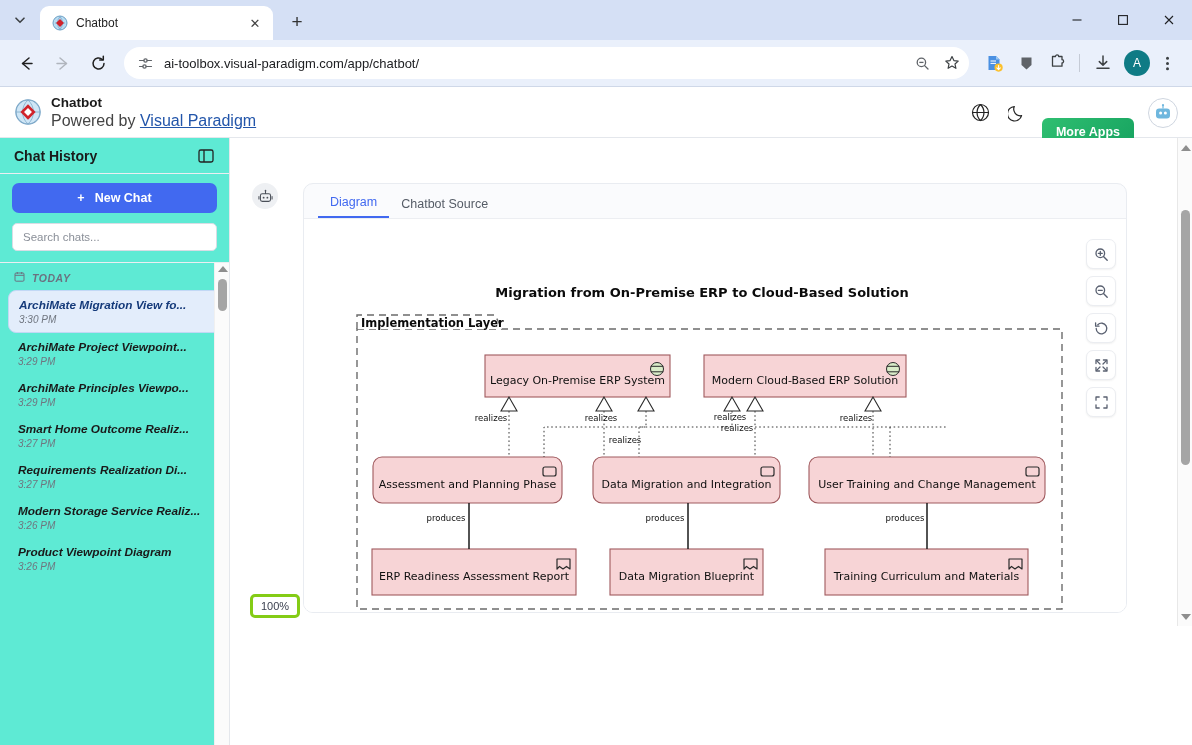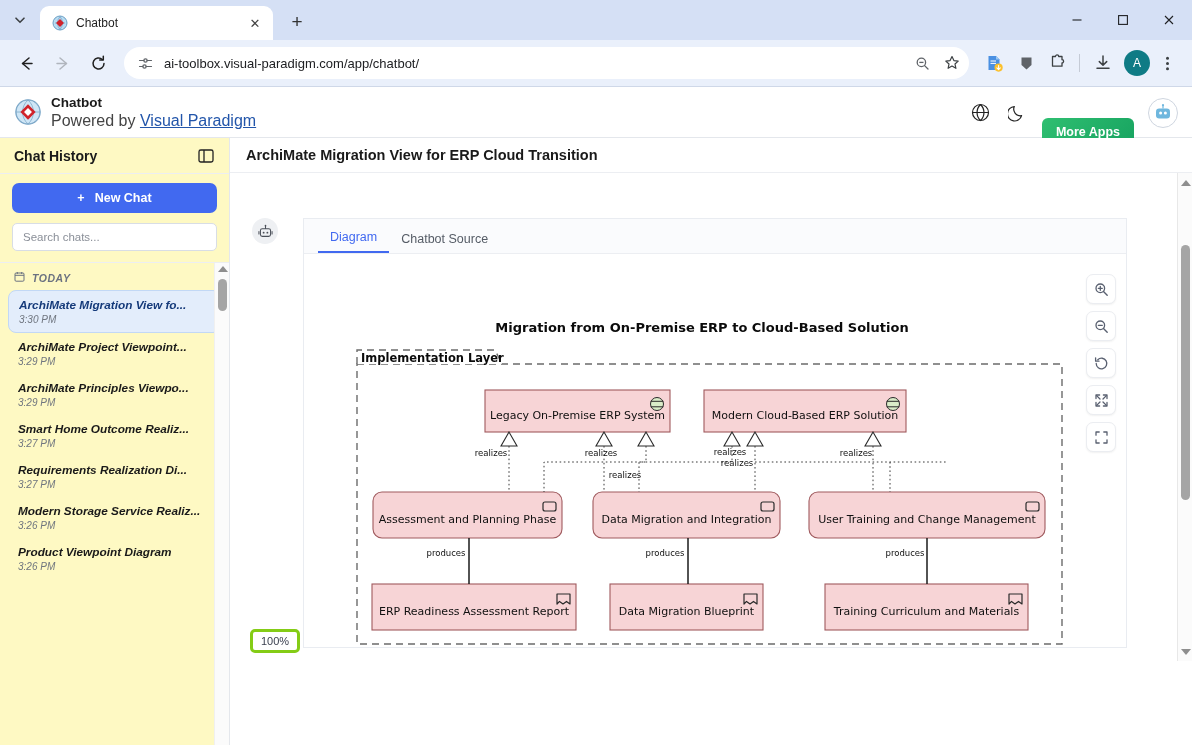--- a/index.html
+++ b/index.html
@@ -108,21 +108,21 @@
   }
   .bot-avatar {
     width: 30px; height: 30px; border-radius: 50%;
     border: 1.5px solid #cfd6e0; display: flex; align-items: center; justify-content: center;
     background: #fff;
   }
 
   
   .sidebar {
     position: absolute; top: 138px; left: 0; width: 230px; height: 607px;
-    background: #fef9c3; border-right: 1px solid #e4e7ec;
+    background: #5eead4; border-right: 1px solid #e4e7ec;
     display: flex; flex-direction: column;
   }
   .sidebar-head {
     height: 36px; display: flex; align-items: center; padding: 0 14px;
     border-bottom: 1px solid #eceef2;
   }
   .sidebar-title { font-size: 14px; font-weight: bold; color: #1a1a1a; }
   .collapse-icon { margin-left: auto; width: 18px; height: 18px; color: #222; }
   .sidebar-actions { padding: 9px 12px 11px; border-bottom: 1px solid #eceef2; }
   .new-chat {
@@ -181,21 +181,21 @@
   .msg-area { position: relative; height: 488px; background: #fff; overflow: hidden; }
   .bot-bubble-icon {
     position: absolute; left: 22px; top: 45px;
     width: 26px; height: 26px; border-radius: 50%;
     background: #eef0f3; display: flex; align-items: center; justify-content: center;
   }
   .card {
     position: absolute; left: 73px; top: 45px;
     width: 824px; height: 430px;
     background: #fafbfd; border: 1px solid #e9ecf1;
-    border-radius: 0; overflow: hidden;
+    border-radius: 10px; overflow: hidden;
   }
   .tabs { display: flex; padding: 0 14px; height: 34px; align-items: flex-end; }
   .tab-btn {
     font-size: 12.5px; color: #555c66; padding: 0 12px 7px;
   }
   .tab-btn.active { color: #4169f0; border-bottom: 2px solid #4169f0; font-weight: 500; }
 
   .canvas {
     position: absolute; left: 0; right: 0; top: 34px; bottom: 0;
     background: #fff; border-top: 1px solid #eceef2;
@@ -470,23 +470,20 @@
         <div class="arrow-up" style="top:26px;">
             <div class="tri tri-up"></div>
           </div>
         <div class="vthumb" style="top:42px; height:32px;"></div>
 
       </div>
     </div>
   </div>
 
   <div class="main">
-    <div class="main-title-bar">
-      <span class="main-title">ArchiMate Migration View for ERP Cloud Transition</span>
-    </div>
 
     <div class="msg-area">
       <div class="bot-bubble-icon">
         <svg width="15" height="15" viewBox="0 0 16 16">
           <rect x="2.6" y="5" width="10.8" height="8.2" rx="2" fill="none" stroke="#4a4f58" stroke-width="1.1"></rect>
           <circle cx="6" cy="9.2" r="1" fill="#4a4f58"></circle>
             <circle cx="10" cy="9.2" r="1" fill="#4a4f58"></circle>
           <path d="M8 2.2 V4.9 M1 8 V10.6 M15 8 V10.6" stroke="#4a4f58" stroke-width="1.1" stroke-linecap="round"></path>
           <circle cx="8" cy="1.8" r=".9" fill="#4a4f58"></circle>
         </svg>

